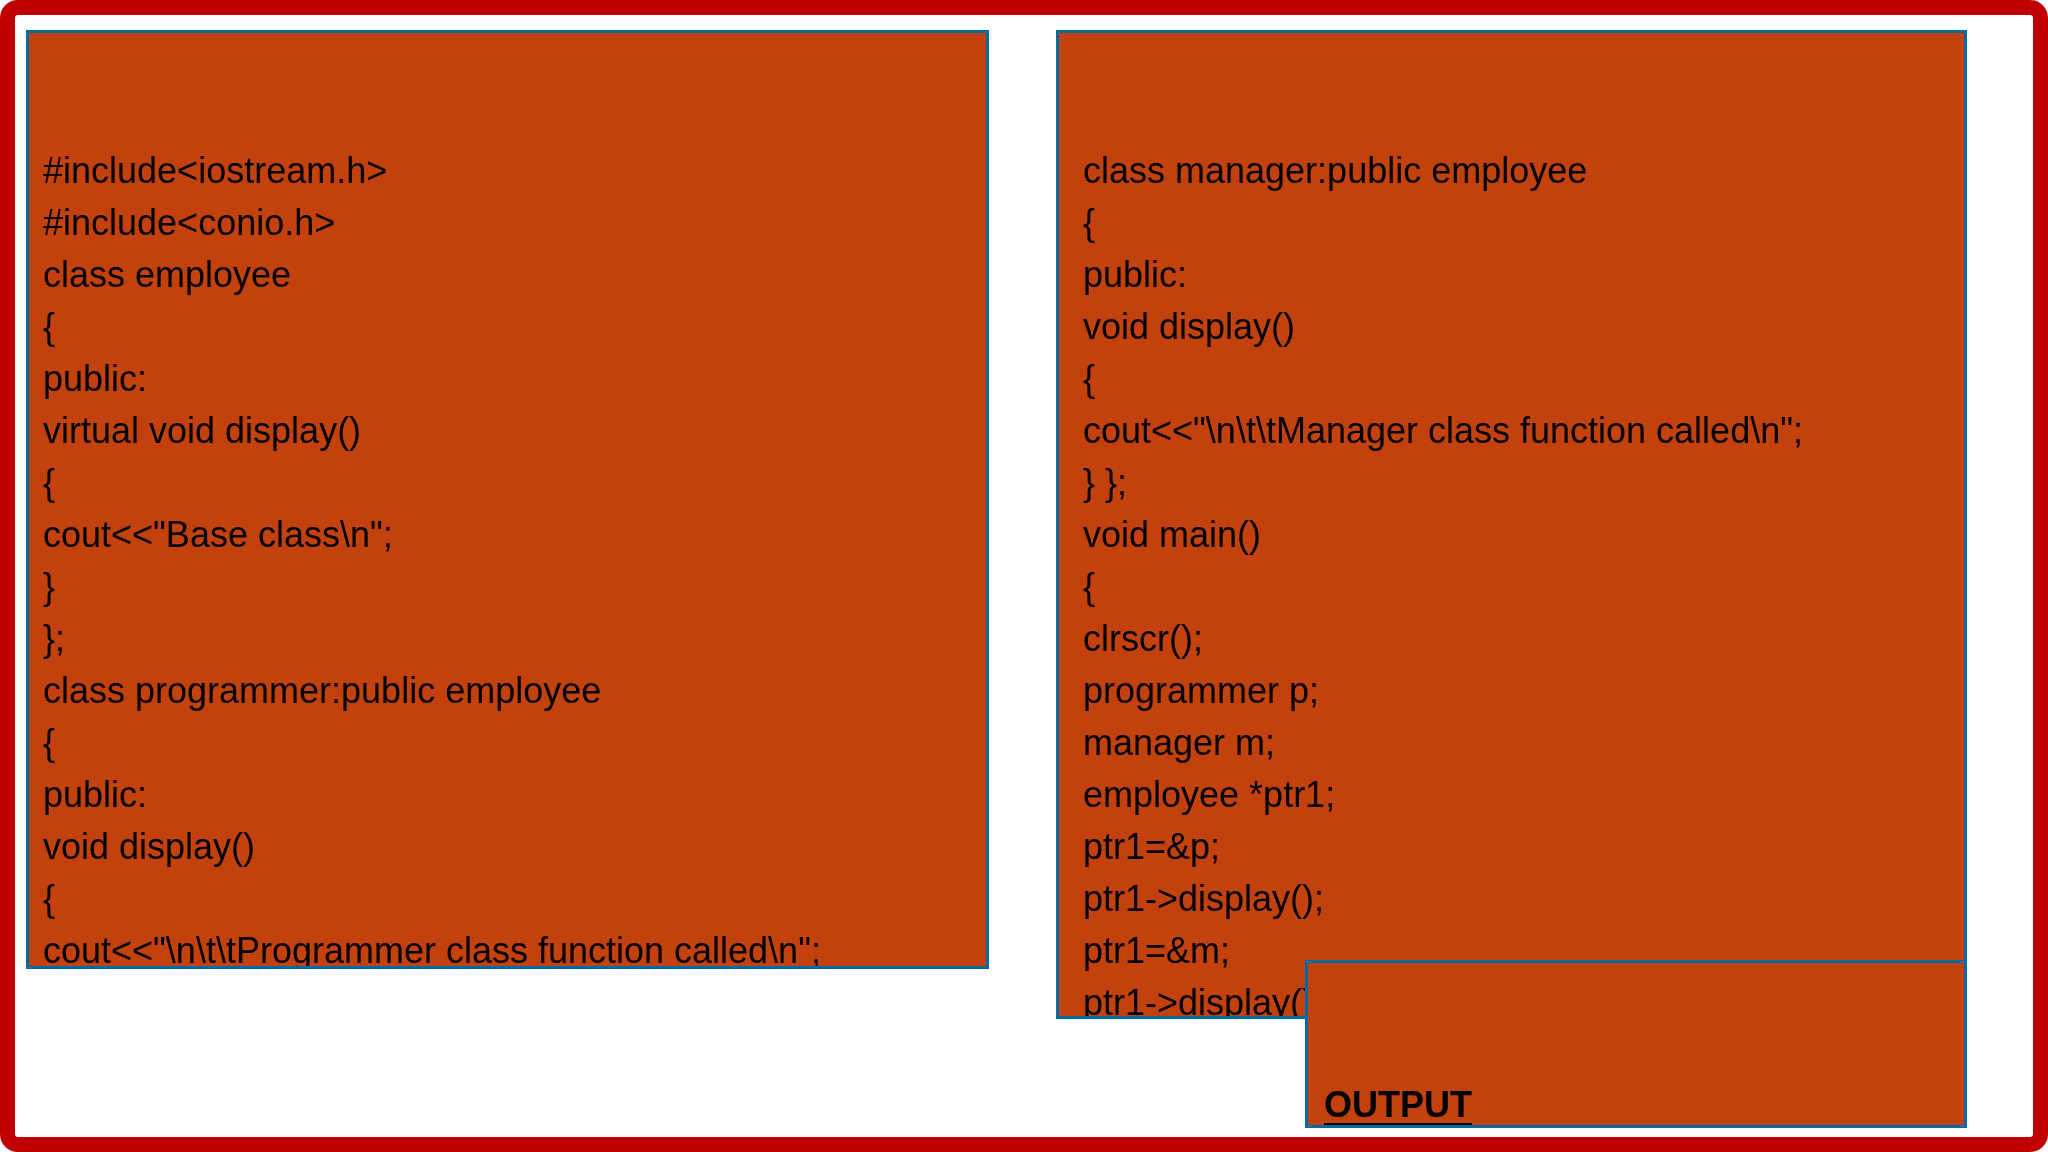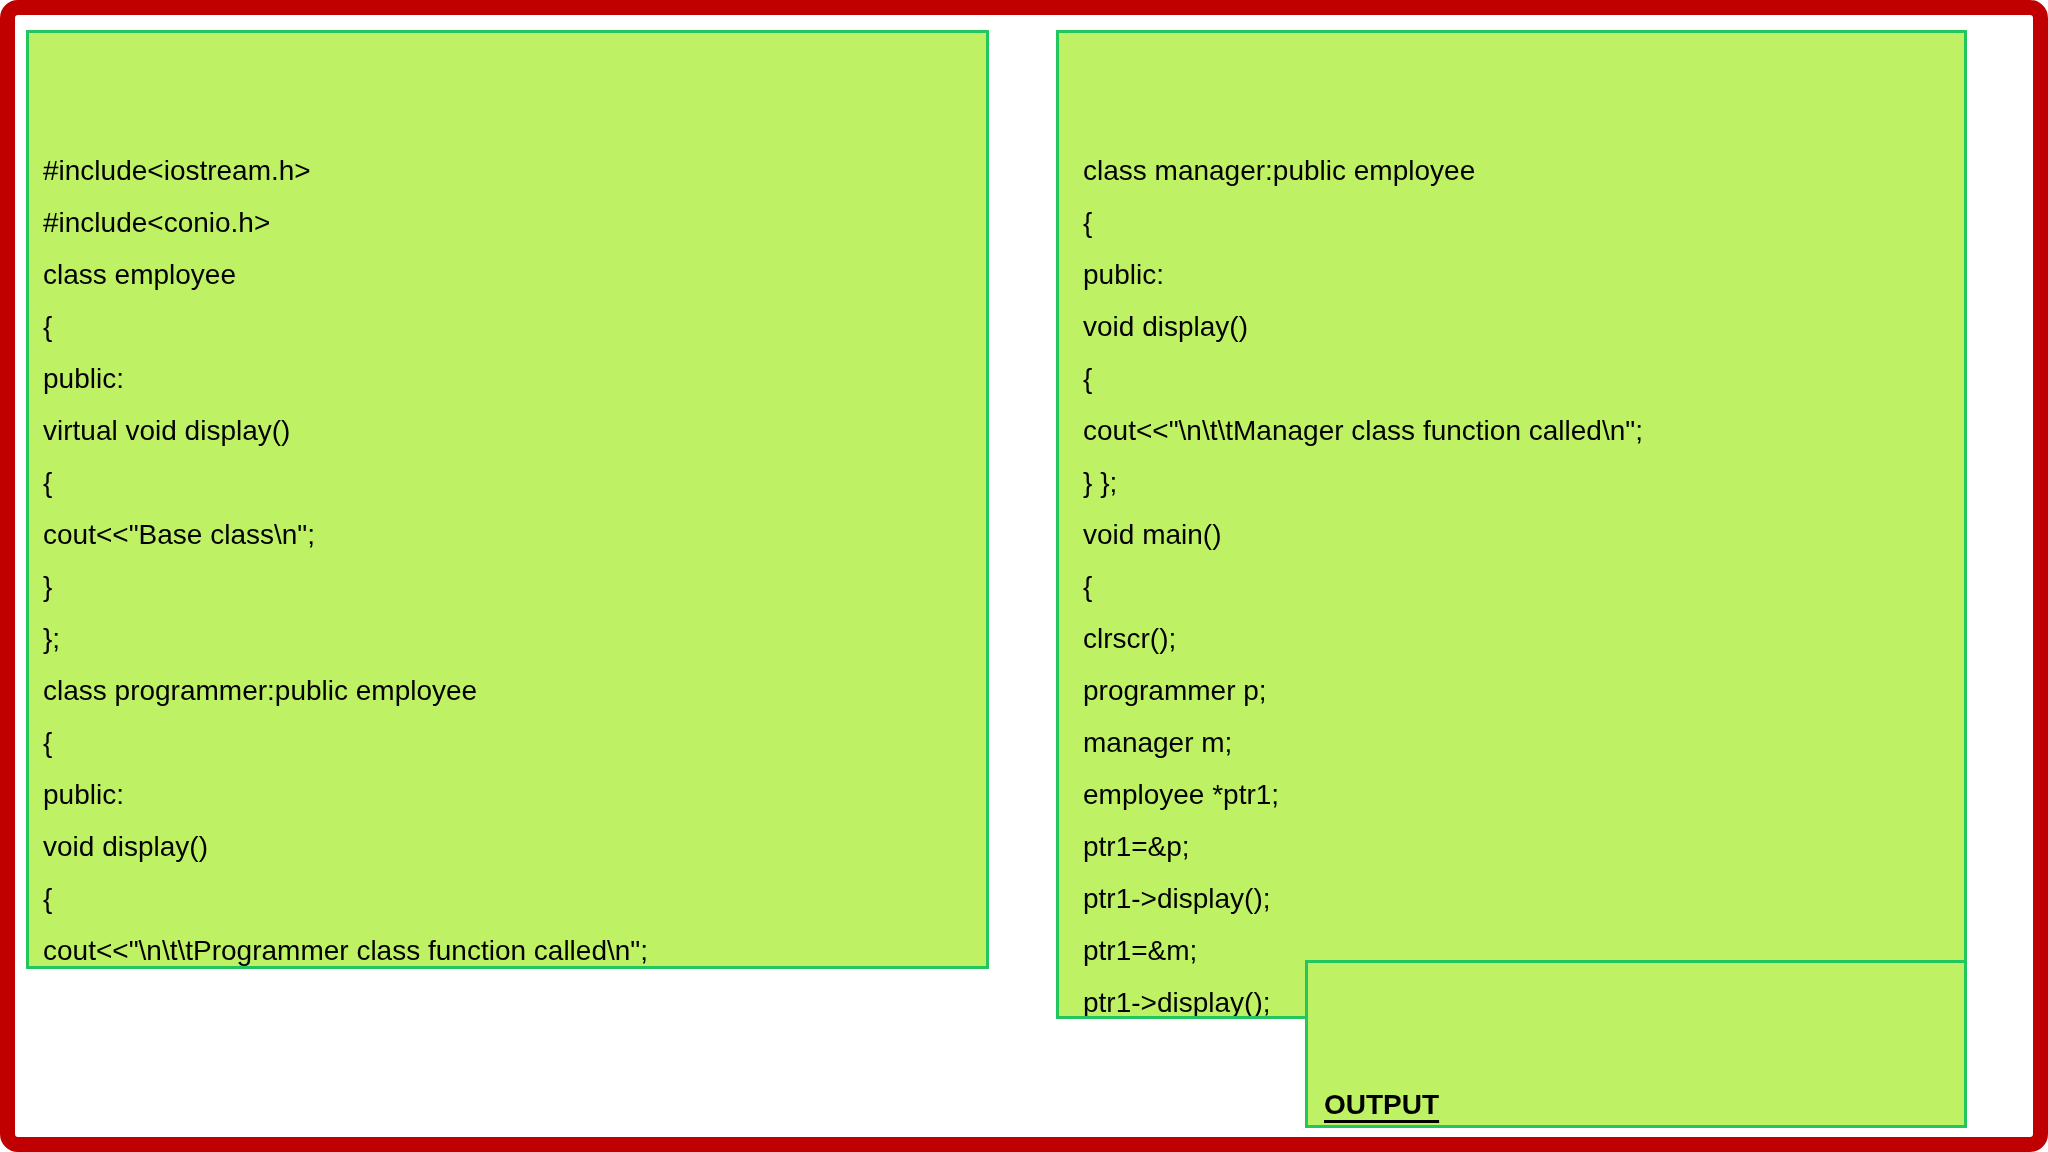--- a/index.html
+++ b/index.html
@@ -20,24 +20,24 @@
     position: absolute;
     inset: 0;
     border: 15px solid #c00000;
     border-radius: 18px;
     box-sizing: border-box;
     z-index: 5;
     pointer-events: none;
   }
   .code-box {
     position: absolute;
-    background: #bef264;
-    border: 3px solid #22c55e;
+    background: #c2410c;
+    border: 3px solid #0369a1;
     box-sizing: border-box;
-    font-size: 28px;
+    font-size: 36px;
     line-height: 52px;
     white-space: pre;
     overflow: hidden;
   }
   #left-code-box {
     left: 26px;
     top: 30px;
     width: 963px;
     height: 939px;
     padding: 8px 6px 0 14px;

